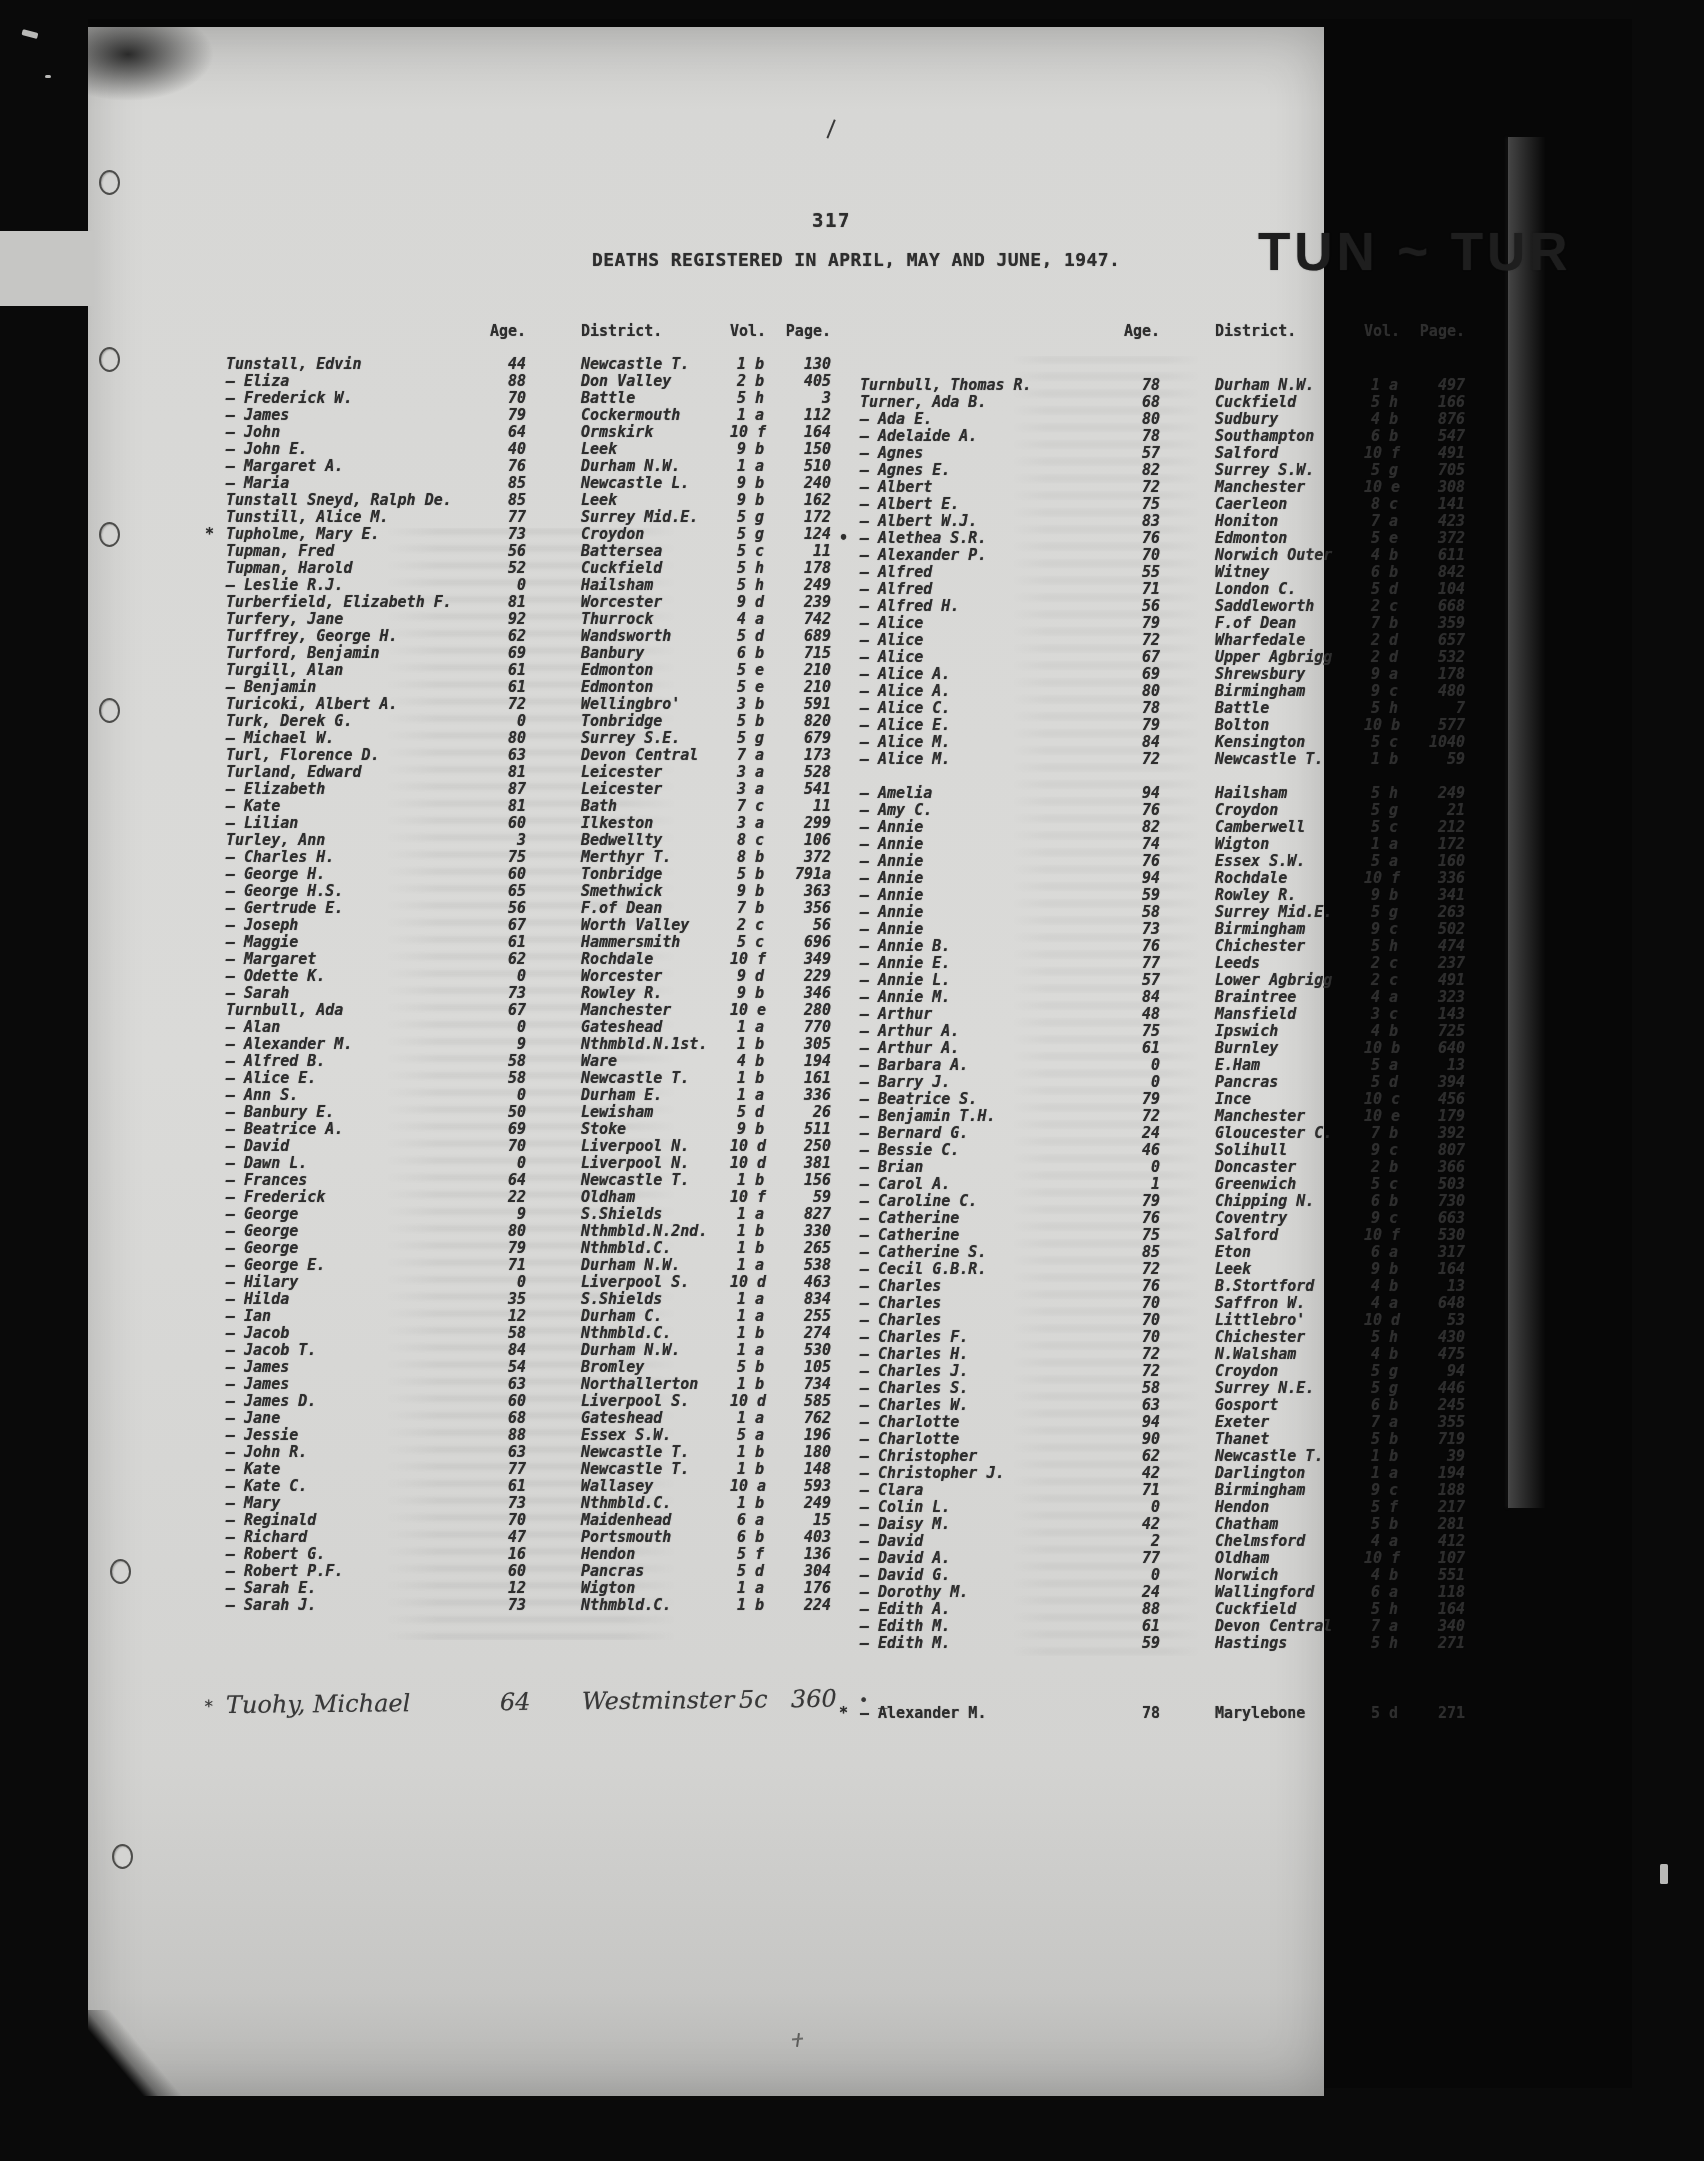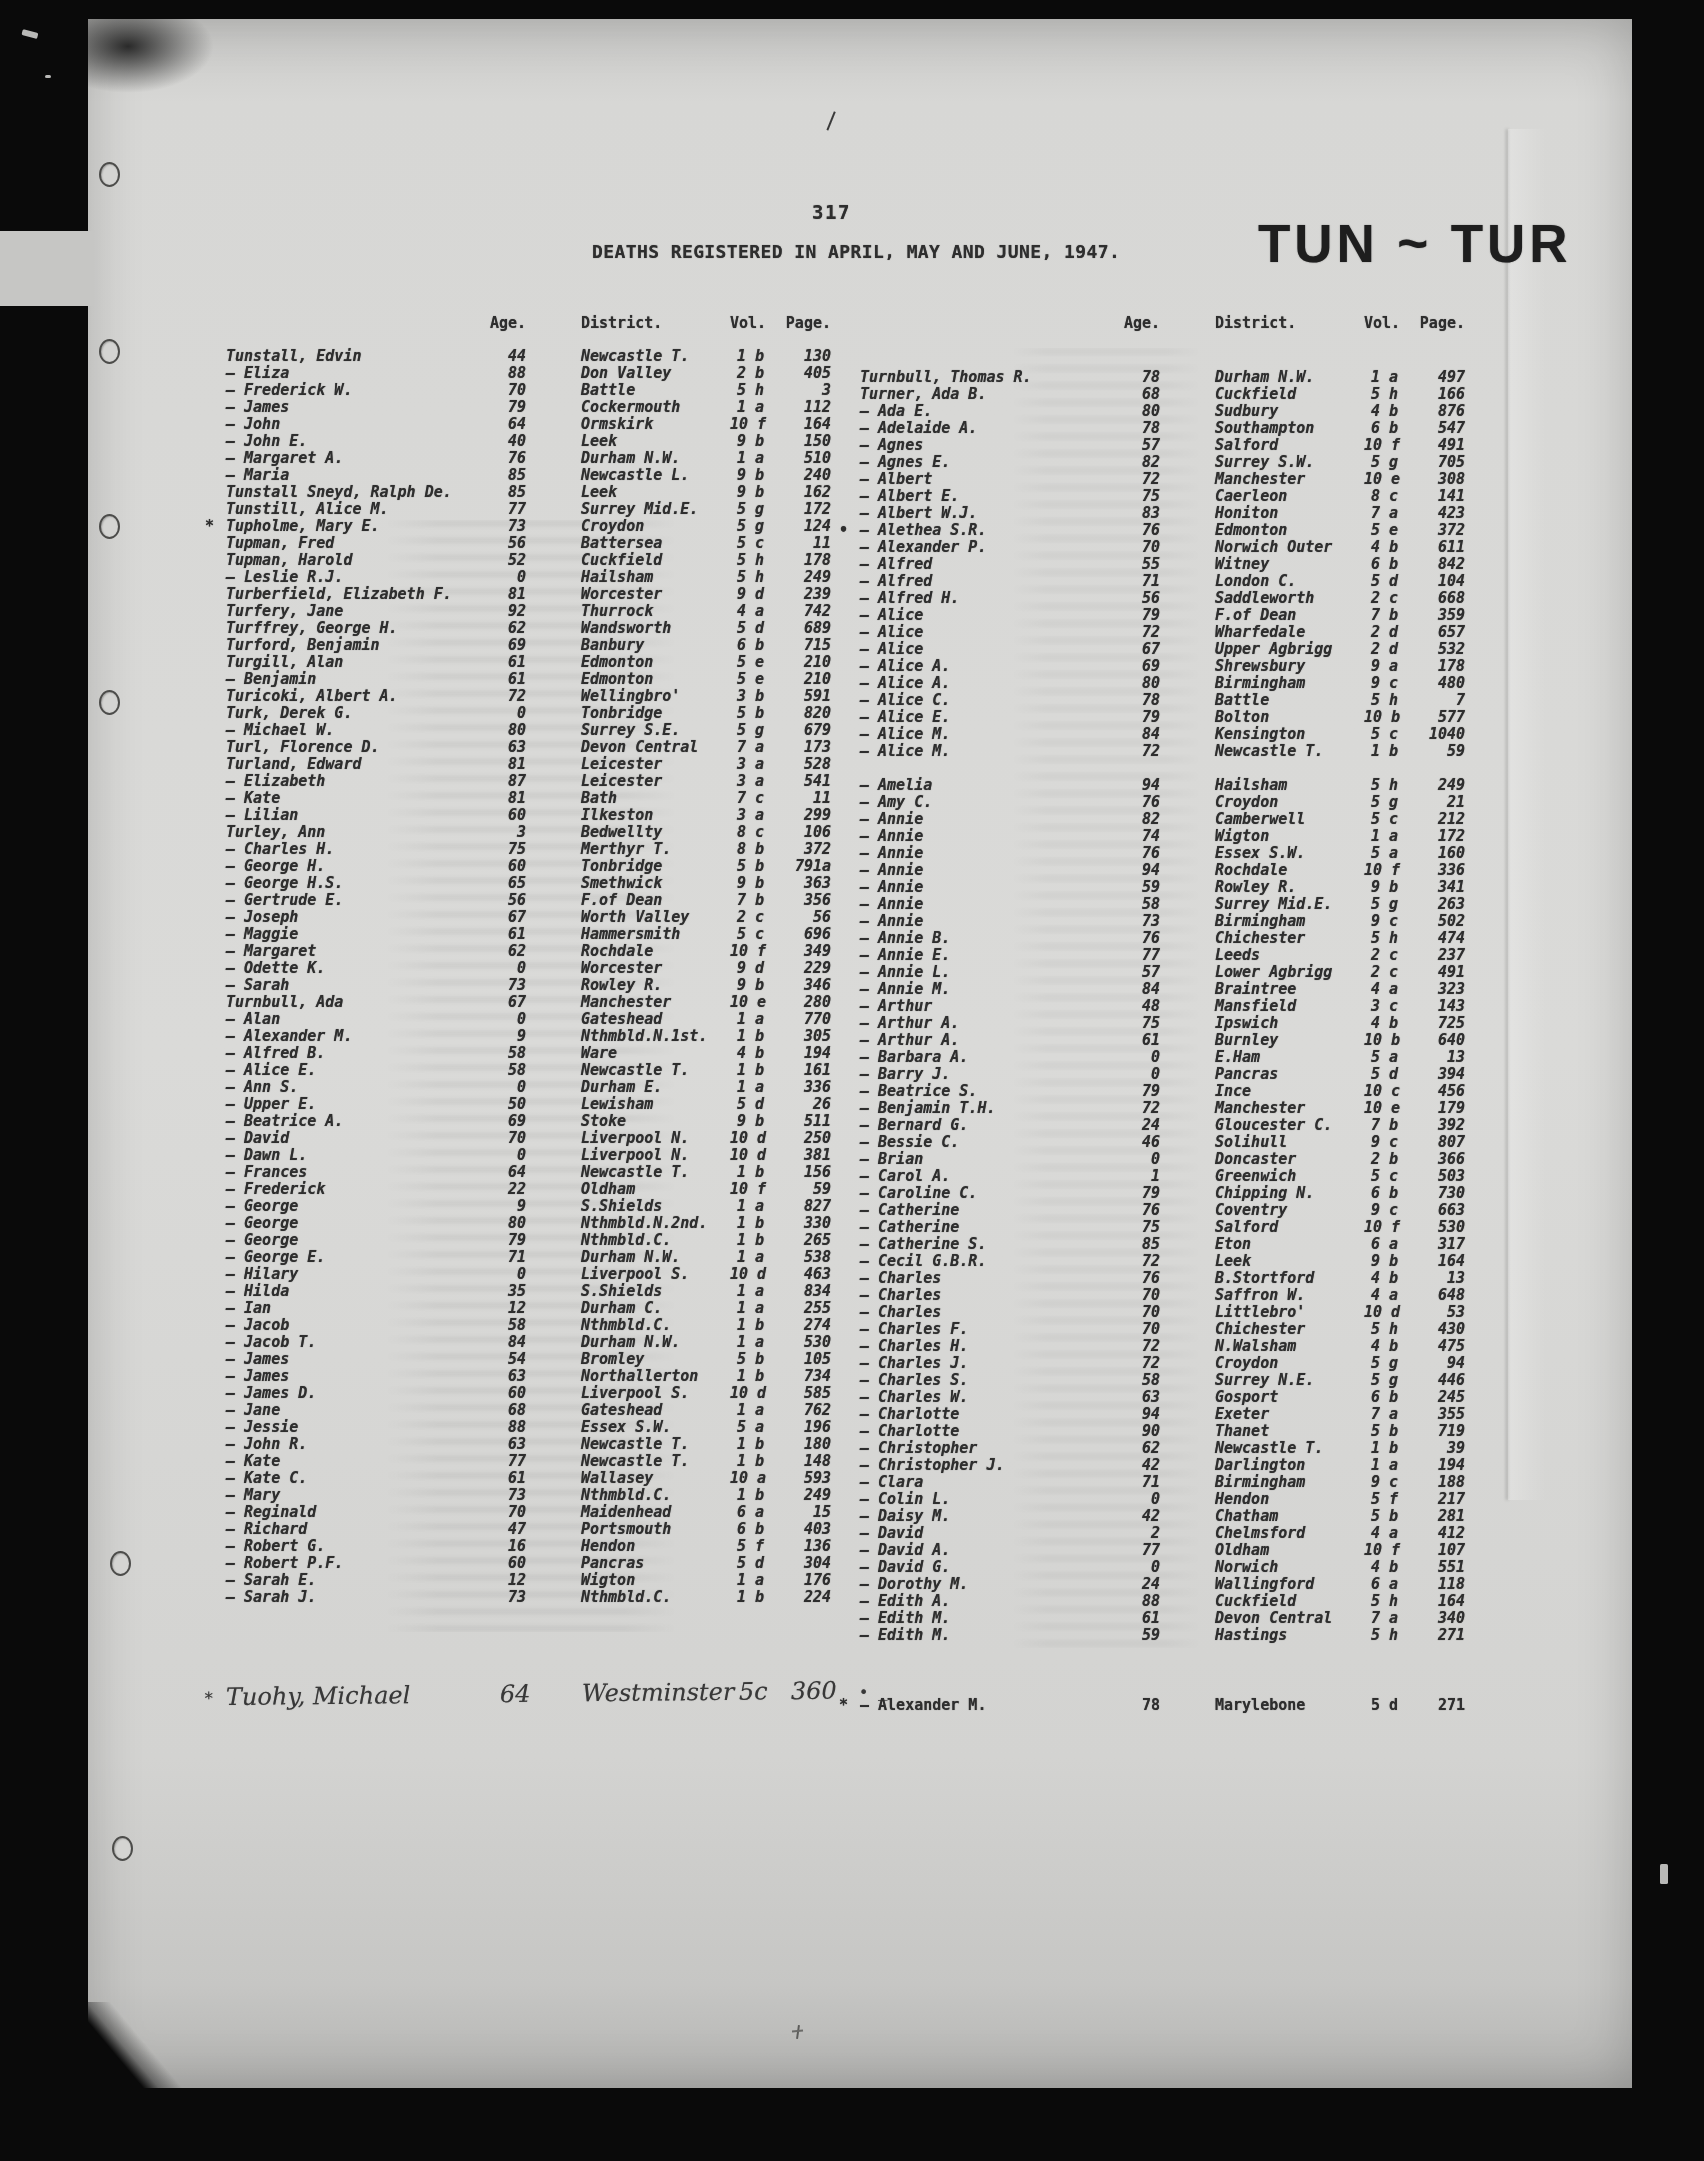--- a/index.html
+++ b/index.html
@@ -12,21 +12,21 @@
   .edge{position:absolute;background:#0a0a0a;}
   .edge-left{left:0;top:0;width:88px;height:2161px;}
   .edge-right{left:1632px;top:0;width:72px;height:2161px;}
   .edge-top{left:0;top:0;width:1704px;height:19px;}
   .edge-bottom{left:0;top:2088px;width:1704px;height:74px;}
   .tab{position:absolute;left:0;top:231px;width:94px;height:75px;background:#c6c6c4;z-index:3;}
   .speck{position:absolute;background:#b9b9b7;z-index:4;border-radius:1.6px;}
 
   
   .paper{
-    position:absolute;left:88px;top:19px;width:1544px;height:2069px;z-index:2;
+    position:absolute;left:88px;top:27px;width:1236px;height:2069px;z-index:2;
     background:linear-gradient(180deg,#c8c8c6 0%,#d7d7d5 4%,#dadad8 50%,#d3d3d1 84%,#c6c6c4 95%,#b3b3b1 100%);
     box-shadow:inset 0 0 55px rgba(0,0,0,0.20);
     color:#2e2e2e;
   }
   .smudge{position:absolute;left:0;top:0;width:133px;height:78px;
     background:radial-gradient(ellipse at 30% 35%, rgba(15,15,15,0.85), rgba(15,15,15,0.25) 45%, transparent 65%);}
   .fold{position:absolute;left:1418px;top:110px;width:2.3px;height:1371px;background:rgba(50,50,50,0.28);filter:blur(1.6px);}
   .sheet-edge{position:absolute;left:1420px;top:110px;width:63px;height:1371px;background:linear-gradient(90deg,rgba(255,255,255,0.25),transparent 60%);}
   .wedge{position:absolute;left:0;top:1983px;width:125px;height:86px;
     background:linear-gradient(50deg,#0a0a0a 28%,rgba(10,10,10,0.4) 36%,transparent 48%);}
@@ -478,21 +478,21 @@
       <div class="row">
       <span class="c-marker"></span>
       <span class="c-name">— Ann S.</span>
       <span class="c-age">0</span>
       <span class="c-dist">Durham E.</span>
       <span class="c-vol">1 a</span>
       <span class="c-page">336</span>
     </div>
       <div class="row">
       <span class="c-marker"></span>
-      <span class="c-name">— Upper E.</span>
+      <span class="c-name">— Banbury E.</span>
       <span class="c-age">50</span>
       <span class="c-dist">Lewisham</span>
       <span class="c-vol">5 d</span>
       <span class="c-page">26</span>
     </div>
       <div class="row">
       <span class="c-marker"></span>
       <span class="c-name">— Beatrice A.</span>
       <span class="c-age">69</span>
       <span class="c-dist">Stoke</span>

